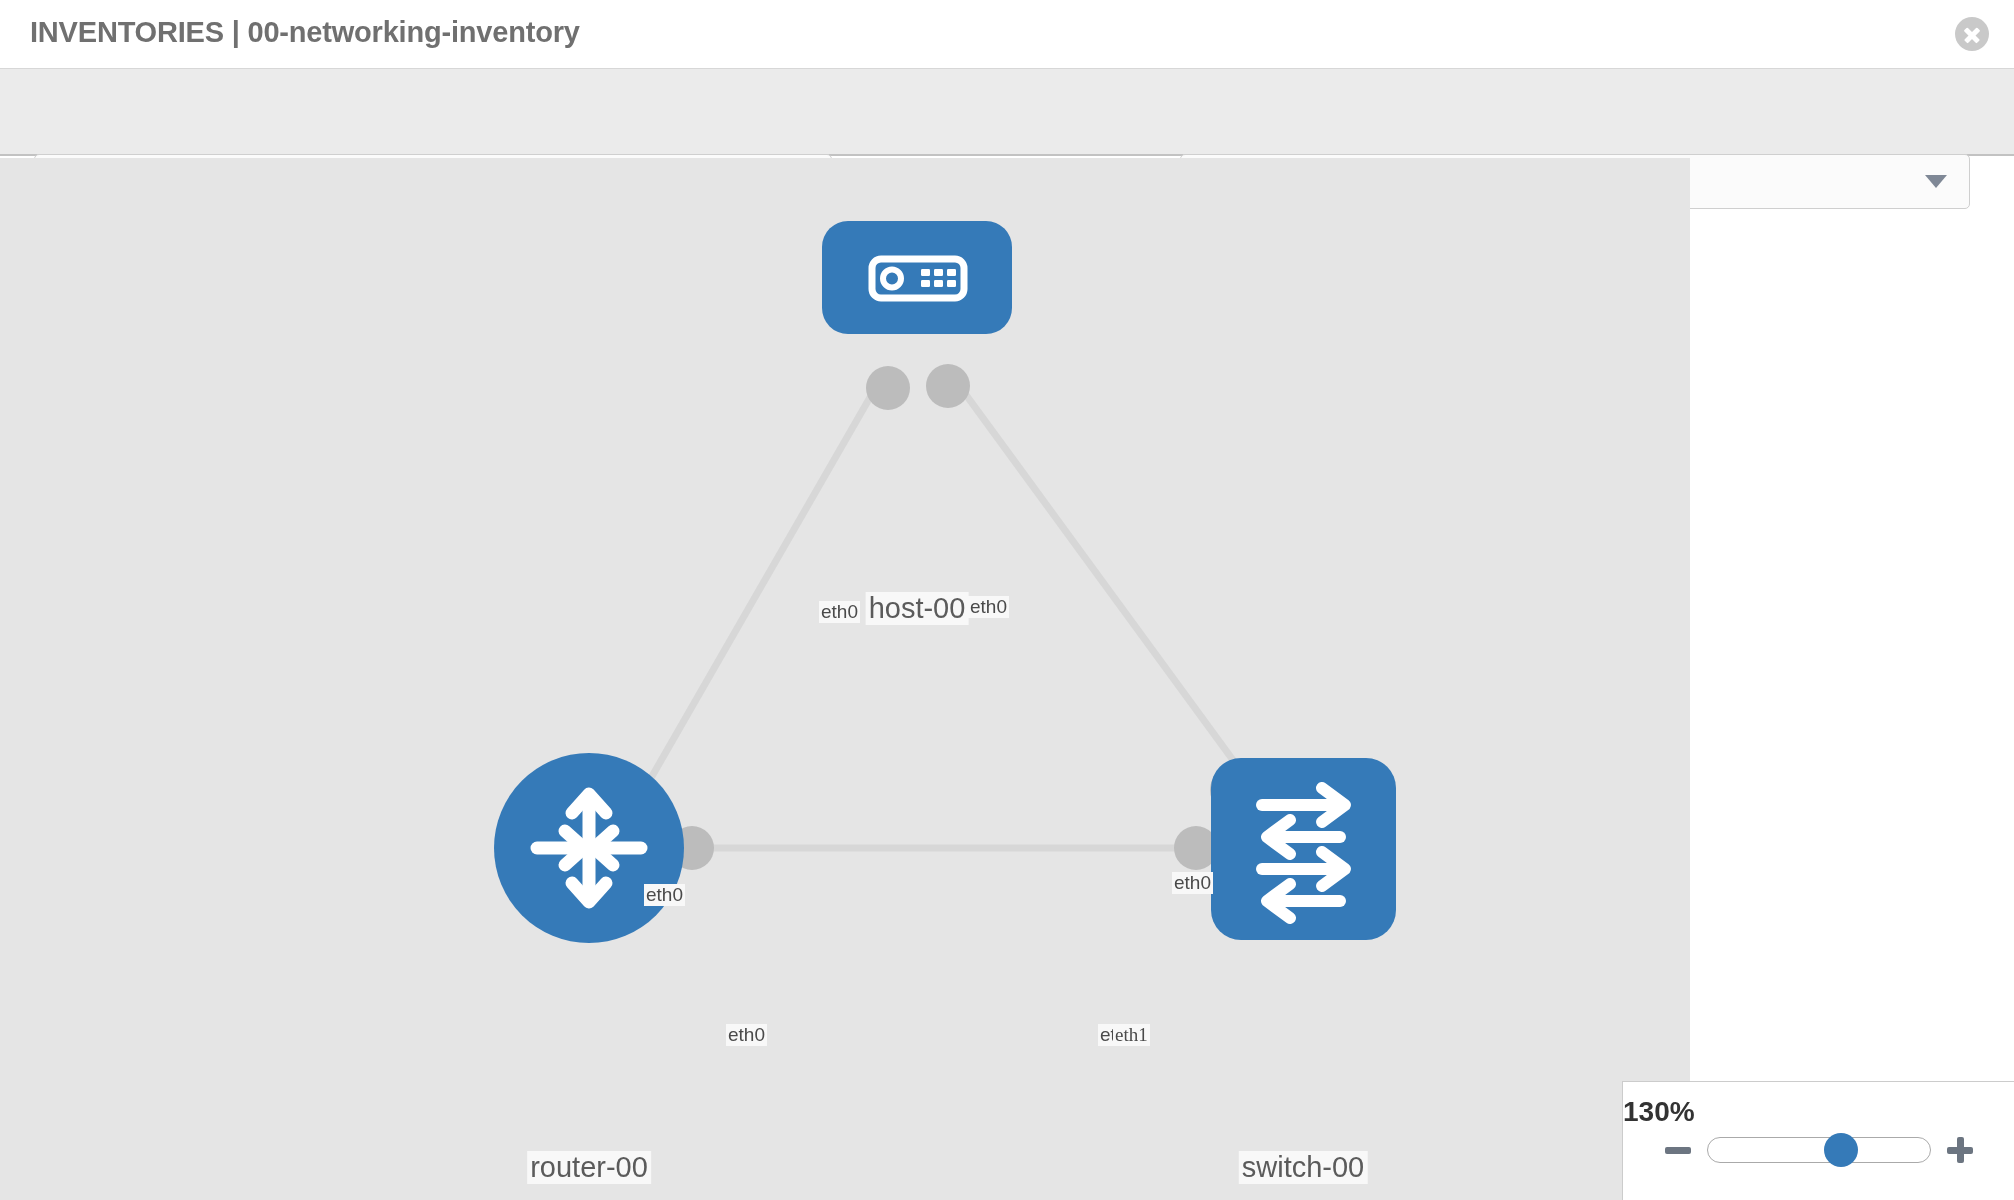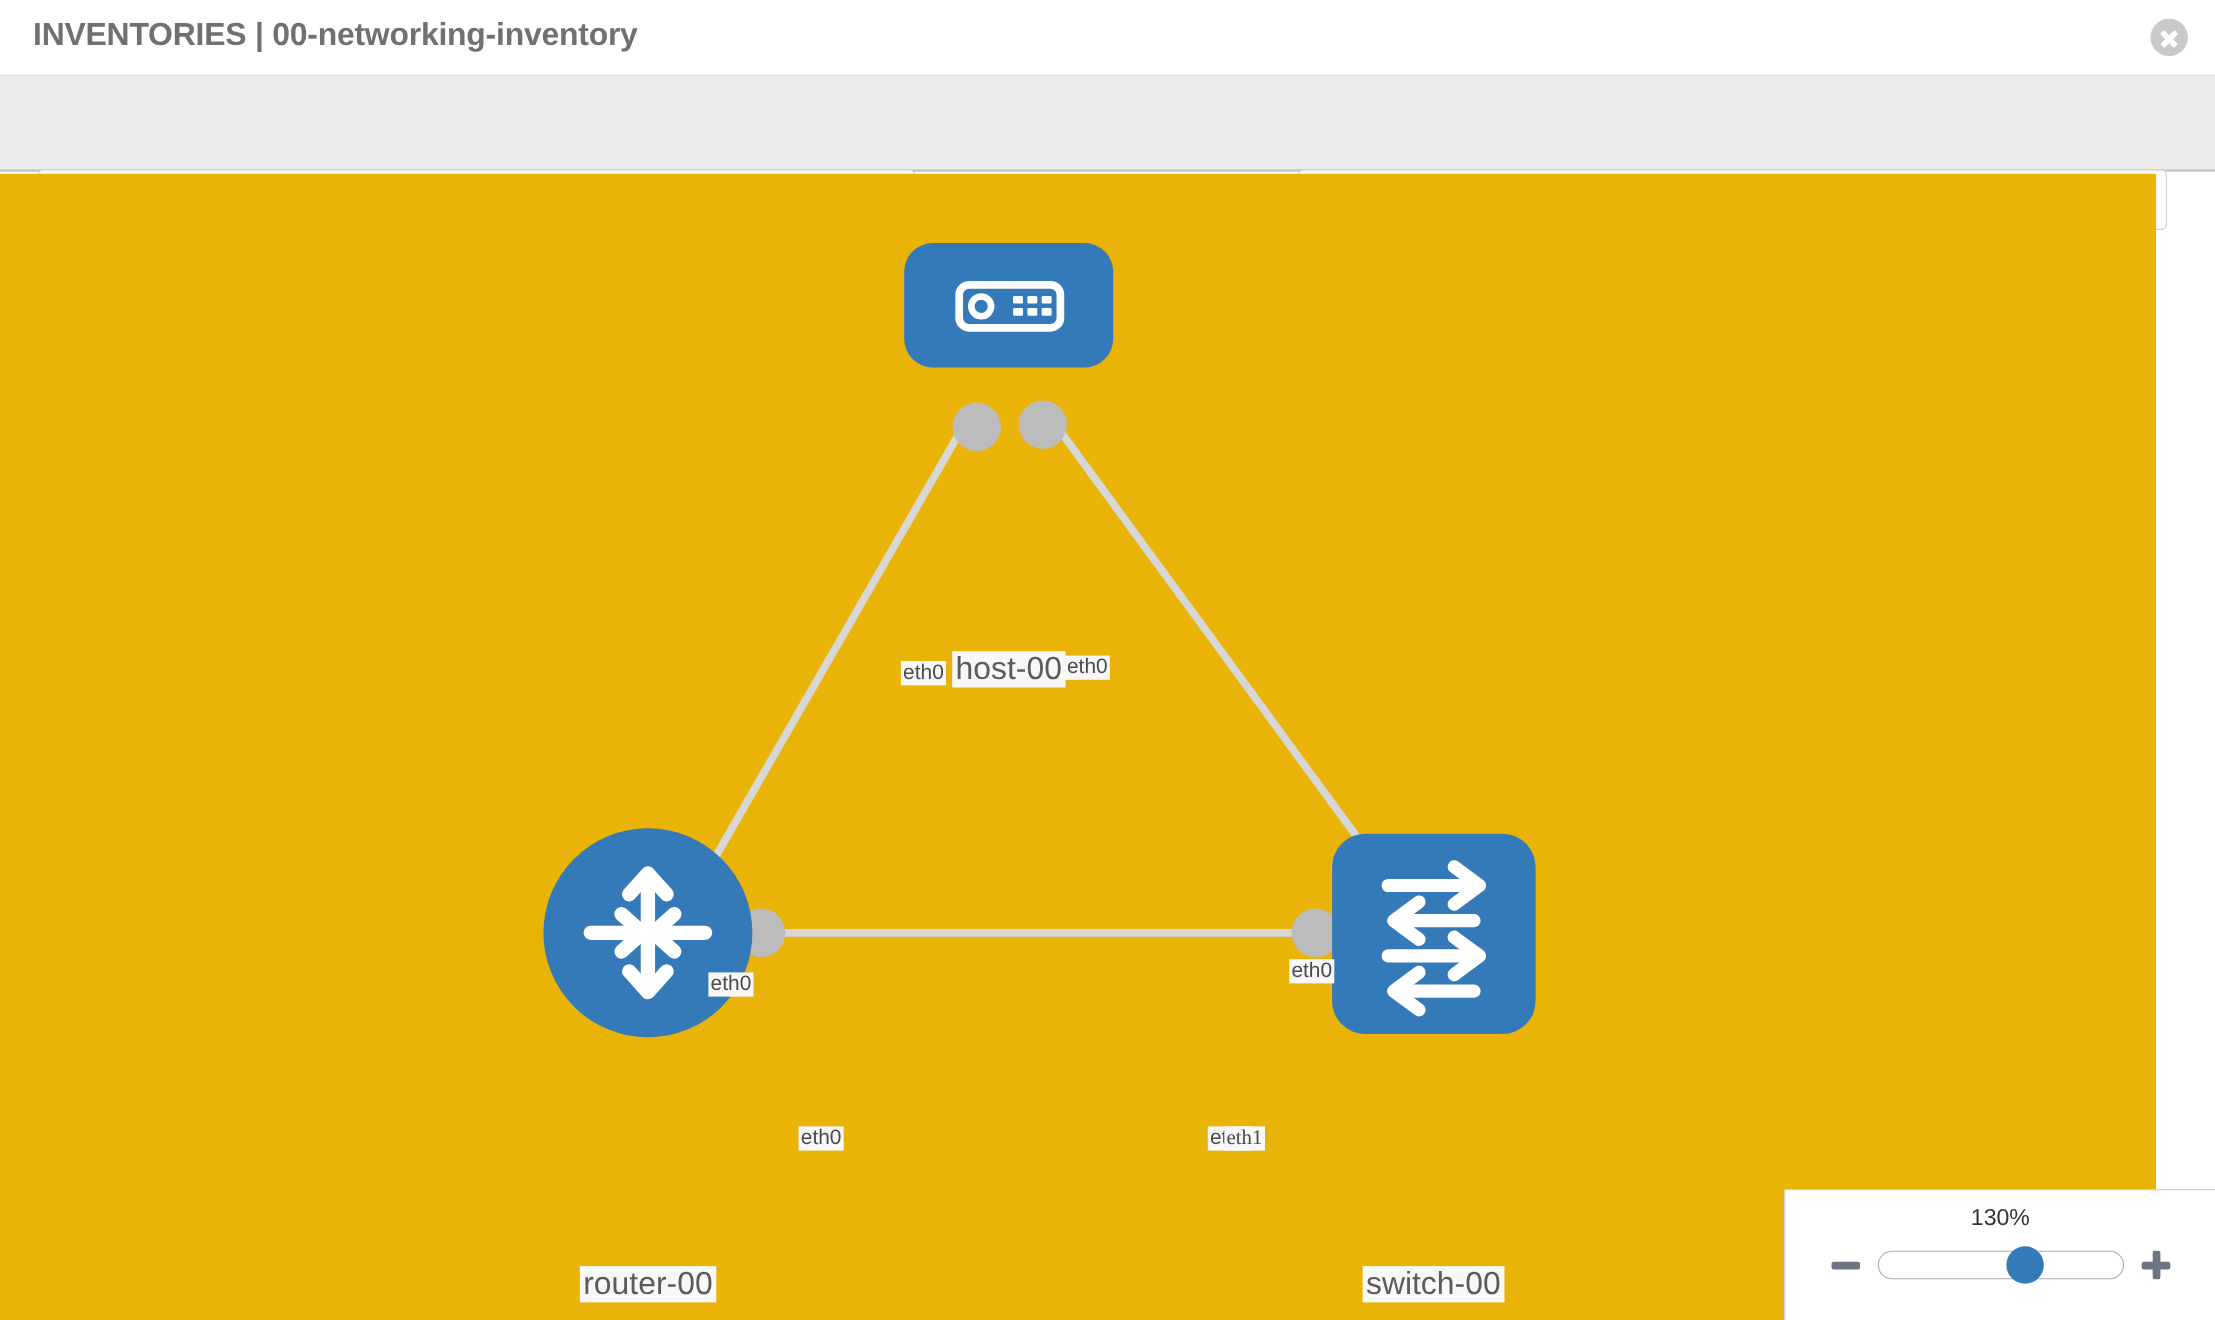--- a/index.html
+++ b/index.html
@@ -70,22 +70,22 @@
   #actions-select { left: 34px; top: 85px; width: 798px; height: 55px; }
   #search-select  { left: 1180px; top: 85px; width: 790px; height: 55px; }
   #search-select .label { color: #a8a8a8; }
 
   #wrench-btn { position: absolute; left: 1046px; top: 93px; width: 42px; height: 42px; cursor: pointer; }
   #key-btn    { position: absolute; left: 1114px; top: 93px; width: 42px; height: 42px; cursor: pointer; }
 
   
   #canvas {
     position: absolute; left: 0; top: 158px;
-    width: 1960px; height: 1042px;
-    background: #eab308;
+    width: 1690px; height: 1042px;
+    background: #e5e5e5;
     overflow: hidden;
   }
   #topology-svg { position: absolute; left: 0; top: 0; width: 2014px; height: 1042px; }
 
   
   .node-label {
     position: absolute;
     font-size: 29px; color: #5b5b5b;
     background: #f8f8f8;
     white-space: nowrap;
@@ -103,22 +103,21 @@
   
   #zoom-panel {
     position: absolute; left: 1622px; top: 1081px;
     width: 392px; height: 119px;
     background: #ffffff;
     border-top: 1px solid #cccccc;
     border-left: 1px solid #cccccc;
   }
   #zoom-value {
     position: absolute; left: 0; right: 0; top: 14px;
-    text-align: center;
-    font-size: 21px; color: #333333;
+    font-size: 28px; color: #333333; font-weight: bold;
   }
   #zoom-row {
     position: absolute; left: 0; top: 48px;
     width: 392px; height: 40px;
     display: flex; align-items: center;
   }
   #zoom-out {
     width: 26px; height: 7px; background: #6c7581; border-radius: 2px;
     margin-left: 42px; cursor: pointer; flex: none;
   }

